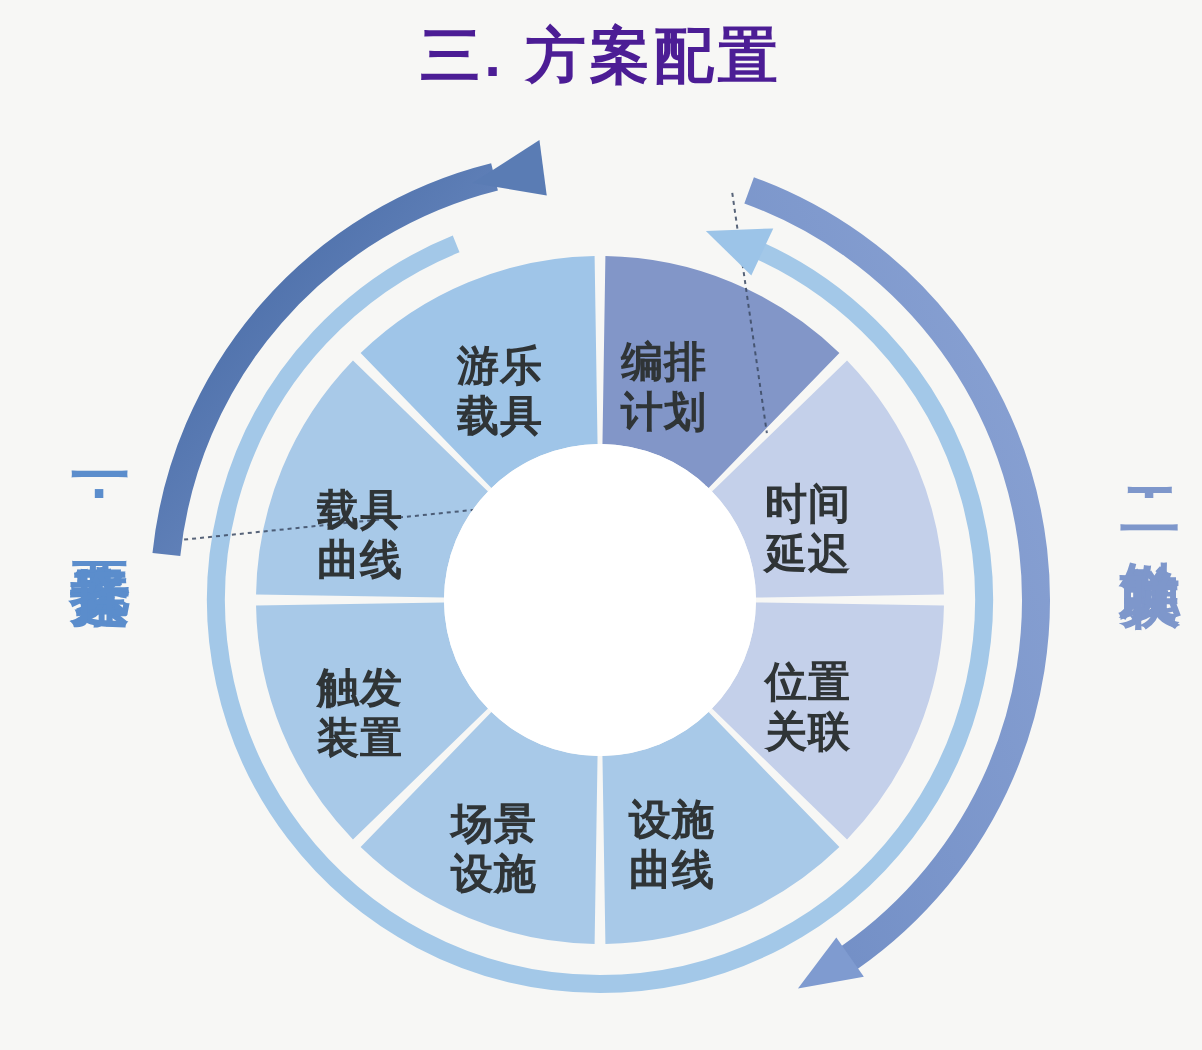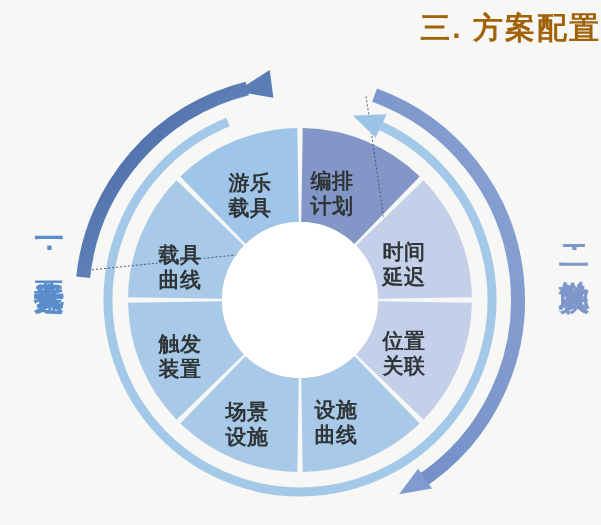--- a/index.html
+++ b/index.html
@@ -7,25 +7,25 @@
     width:601px;height:525px;
     background:#f7f7f5;
     font-family:"Liberation Sans","DejaVu Sans",sans-serif;
     overflow:hidden;
     position:relative;
   }
   #stage{position:absolute;left:0;top:0;width:601px;height:525px;}
   .title{
     position:absolute;
     left:0;top:8px;width:601px;
-    text-align:right;
+    text-align:center;
     font-size:30px;
     font-weight:bold;
     letter-spacing:2px;
-    color:#a16207;
+    color:#4c1d95;
     white-space:nowrap;
   }
   .side-label{
     position:absolute;
     width:48px;
     font-size:30px;
     font-weight:bold;
     line-height:1.02;
     color:#6d93cf;
     writing-mode:vertical-rl;

